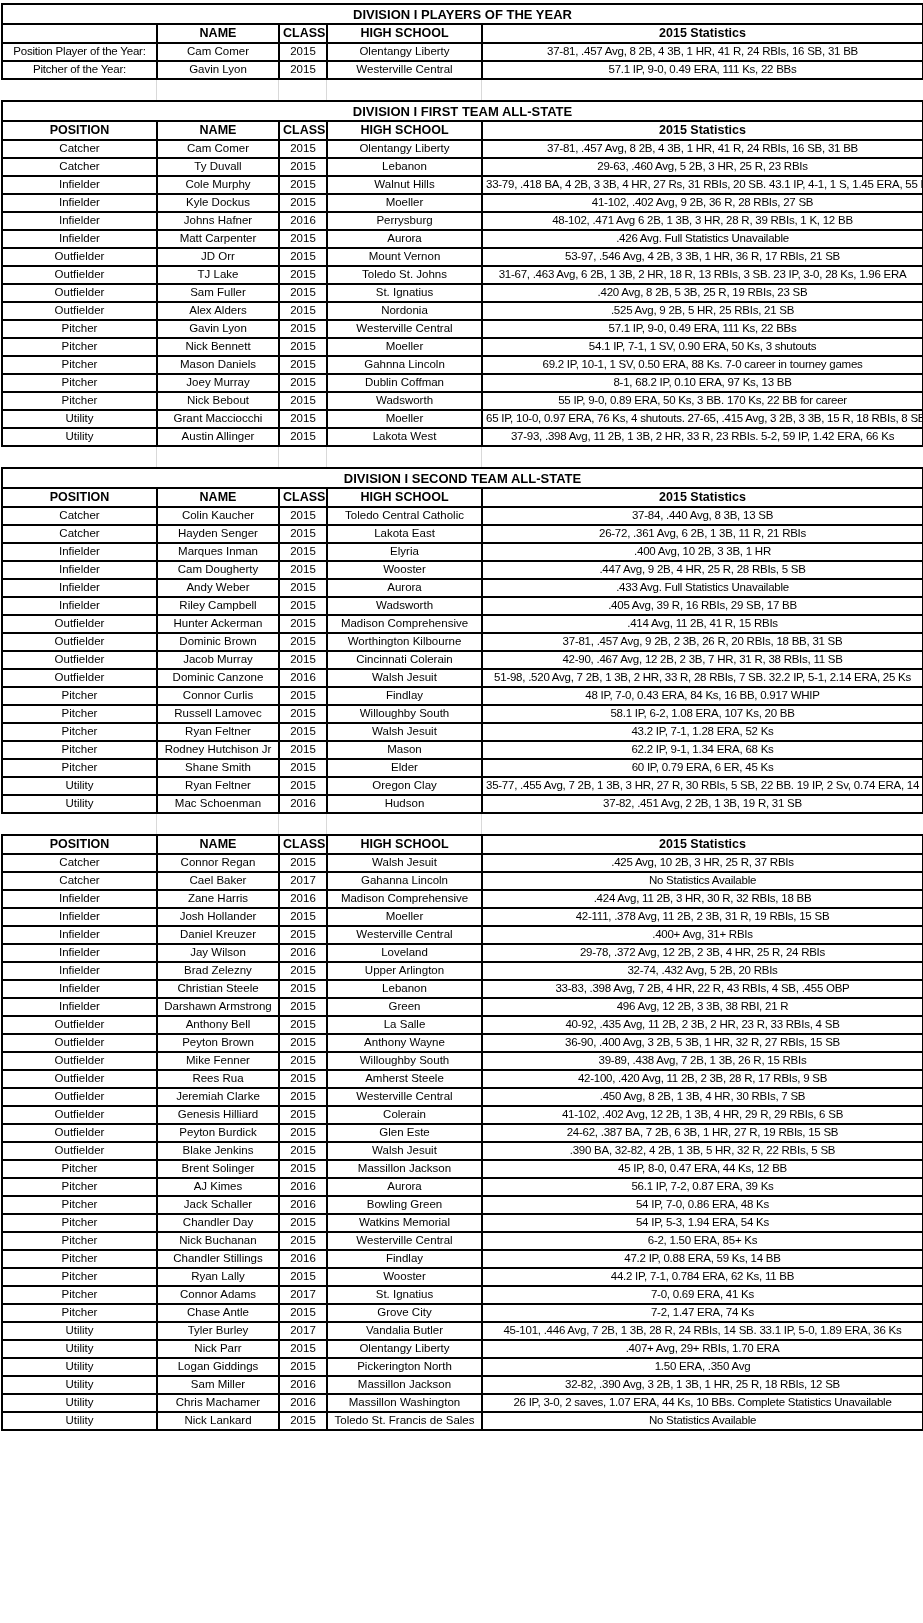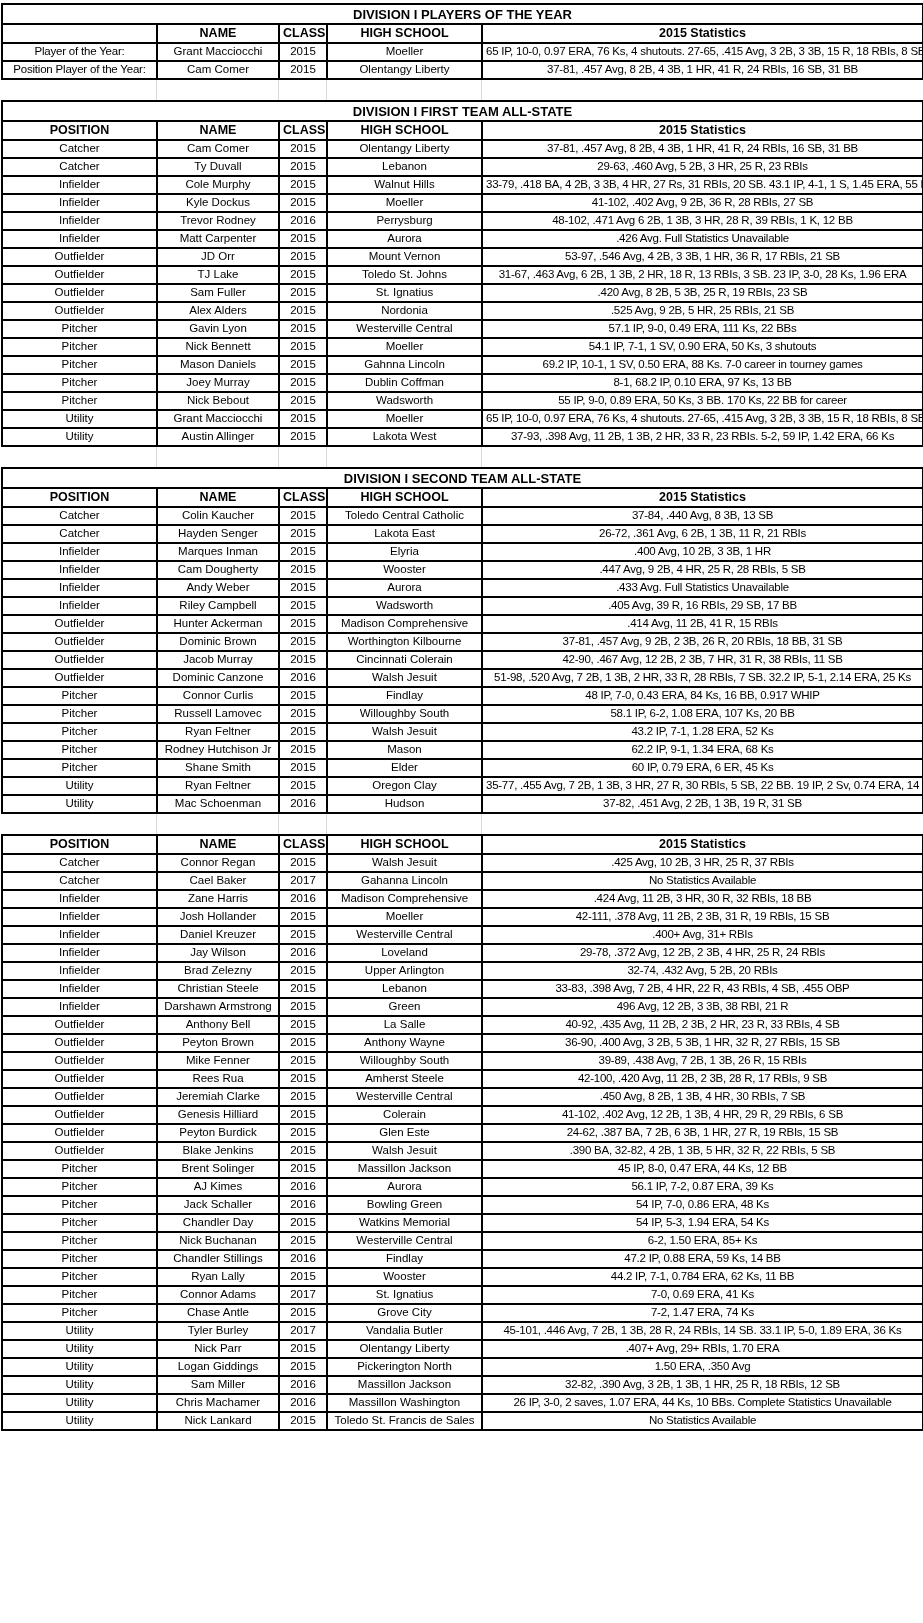--- a/index.html
+++ b/index.html
@@ -91,32 +91,32 @@
             <td colspan="5">DIVISION I PLAYERS OF THE YEAR</td>
           </tr>
           <tr class="header-row">
             <td></td>
             <td>NAME</td>
             <td>CLASS</td>
             <td>HIGH SCHOOL</td>
             <td>2015 Statistics</td>
           </tr>
           <tr>
-            <td class="label">Player of the Year:</td>
-            <td>Grant Macciocchi</td>
-            <td>2015</td>
-            <td>Moeller</td>
-            <td class="stats">65 IP, 10-0, 0.97 ERA, 76 Ks, 4 shutouts. 27-65, .415 Avg, 3 2B, 3 3B, 15 R, 18 RBIs, 8 SB</td>
-          </tr>
-          <tr>
             <td class="label">Position Player of the Year:</td>
             <td>Cam Comer</td>
             <td>2015</td>
             <td>Olentangy Liberty</td>
             <td class="stats">37-81, .457 Avg, 8 2B, 4 3B, 1 HR, 41 R, 24 RBIs, 16 SB, 31 BB</td>
+          </tr>
+          <tr>
+            <td class="label">Pitcher of the Year:</td>
+            <td>Gavin Lyon</td>
+            <td>2015</td>
+            <td>Westerville Central</td>
+            <td class="stats">57.1 IP, 9-0, 0.49 ERA, 111 Ks, 22 BBs</td>
           </tr>
         </tbody>
     </table>
   </section>
 
   <div class="gap">
     <div class="vline v1"></div>
     <div class="vline v2"></div>
     <div class="vline v3"></div>
     <div class="vline v4"></div>
@@ -165,21 +165,21 @@
           </tr>
           <tr>
             <td class="pos">Infielder</td>
             <td>Kyle Dockus</td>
             <td>2015</td>
             <td>Moeller</td>
             <td class="stats">41-102, .402 Avg, 9 2B, 36 R, 28 RBIs, 27 SB</td>
           </tr>
           <tr>
             <td class="pos">Infielder</td>
-            <td>Trevor Rodney</td>
+            <td>Johns Hafner</td>
             <td>2016</td>
             <td>Perrysburg</td>
             <td class="stats">48-102, .471 Avg 6 2B, 1 3B, 3 HR, 28 R, 39 RBIs, 1 K, 12 BB</td>
           </tr>
           <tr>
             <td class="pos">Infielder</td>
             <td>Matt Carpenter</td>
             <td>2015</td>
             <td>Aurora</td>
             <td class="stats">.426 Avg. Full Statistics Unavailable</td>

